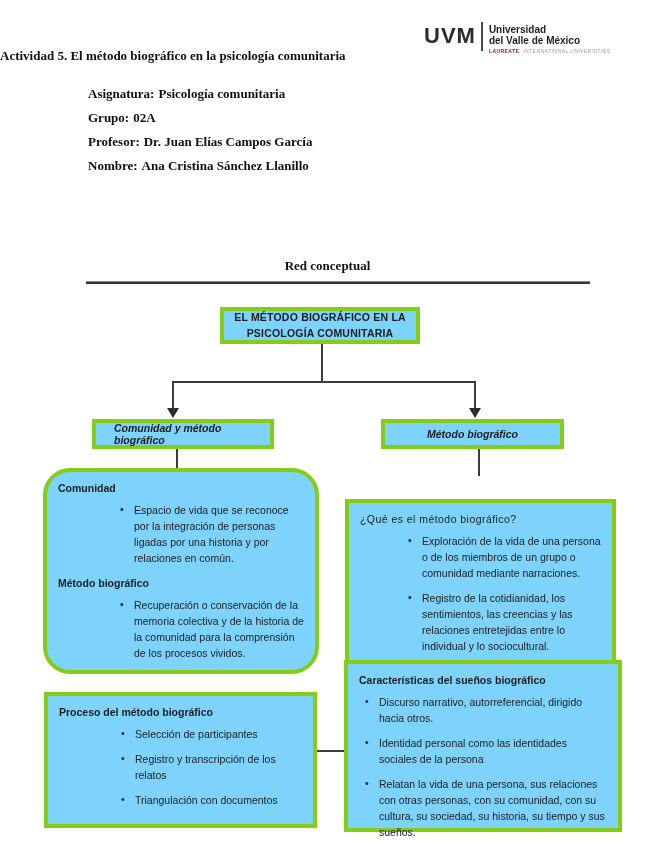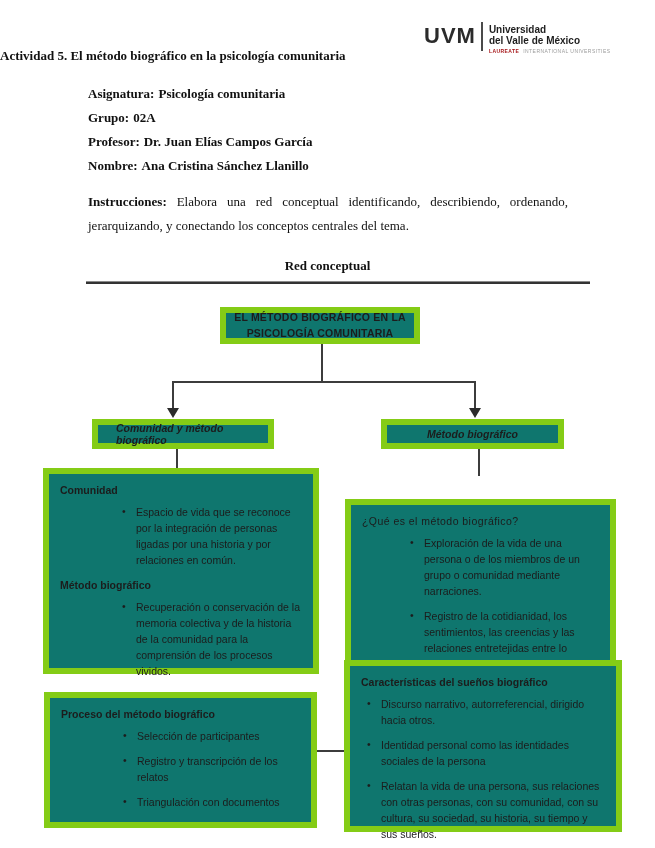--- a/index.html
+++ b/index.html
@@ -27,31 +27,31 @@
   .instructions { position:absolute; left:88px; top:190px; width:480px;
     font-size:13px; line-height:24px; text-align:justify; margin:0; }
   .instr-label { font-weight:bold; }
   .section-title { position:absolute; top:258px; left:0; width:655px; text-align:center;
     font-weight:bold; font-size:13px; }
   .rule { position:absolute; left:86px; top:281px; width:504px; height:3px;
     background:#333333; border-top:1px solid #8a8a8a; box-sizing:border-box; }
 
   
   .dg { font-family:"Liberation Sans",sans-serif; color:#1c1c1c; }
-  .box { position:absolute; border:6px solid #84cc16; background:#0f766e; box-sizing:border-box; }
+  .box { position:absolute; border:4px solid #84cc16; background:#7dd3fc; box-sizing:border-box; }
   .root-box { left:220px; top:307px; width:200px; height:37px; display:flex; align-items:center;
     justify-content:center; text-align:center; font-weight:bold; font-size:10.5px;
     line-height:1.5; letter-spacing:.2px; }
   .branch { top:419px; height:30px; display:flex; align-items:center; justify-content:center;
     font-weight:bold; font-style:italic; font-size:10.5px; }
   .branch-left  { left:92px;  width:182px;padding-left:18px; }
   .branch-right { left:381px; width:183px; }
 
   .content-box { padding:7px 11px; font-size:10.5px; line-height:16px; }
-  .community { left:43px;  top:468px; width:276px; height:206px; }
+  .community { left:43px;  top:468px; width:276px; height:206px;border-radius:27px; }
   .what      { left:345px; top:475px; width:271px; height:170px;margin-top:24px; }
   .caract    { left:344px; top:660px; width:278px; height:172px; }
   .process   { left:44px;  top:692px; width:273px; height:136px; }
 
   .content-box .bhead { margin:1px 0 3px; font-size:10.5px; font-weight:bold; }
   .what .bhead { font-weight:normal; letter-spacing:.45px; }
   .mt { margin-top:9px; }
 
   ul.bul { list-style:none; margin:6px 0 0 0; padding:0; }
   ul.indent-lg { margin-left:62px; }
@@ -103,24 +103,20 @@
       <span>Grupo:</span><span class="field-value">02A</span>
     </div>
     <div class="field">
       <span>Profesor:</span><span class="field-value">Dr. Juan Elías Campos García</span>
     </div>
     <div class="field">
       <span>Nombre:</span><span class="field-value">Ana Cristina Sánchez Llanillo</span>
     </div>
   </div>
 
-  <p class="instructions">
-    <span class="instr-label">Instrucciones:</span>
-    <span>Elabora una red conceptual identificando, describiendo, ordenando, jerarquizando, y conectando los conceptos centrales del tema.</span>
-  </p>
 
   <div class="section-title">Red conceptual</div>
   <div class="rule"></div>
 
   <div class="line v1"></div>
   <div class="line h1"></div>
   <div class="line vL"></div>
   <div class="line vR"></div>
   <div class="arrow-down aL"></div>
   <div class="arrow-down aR"></div>

